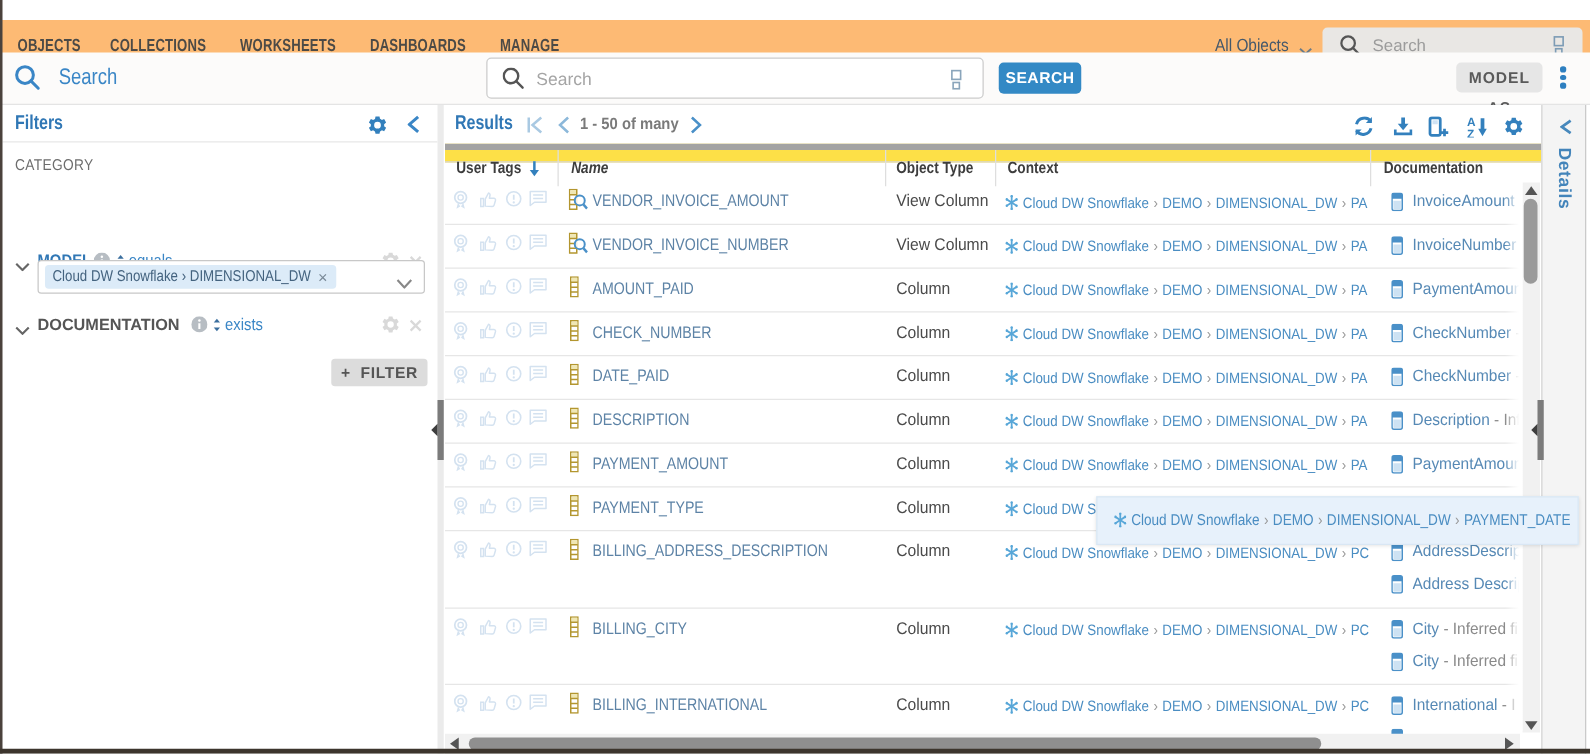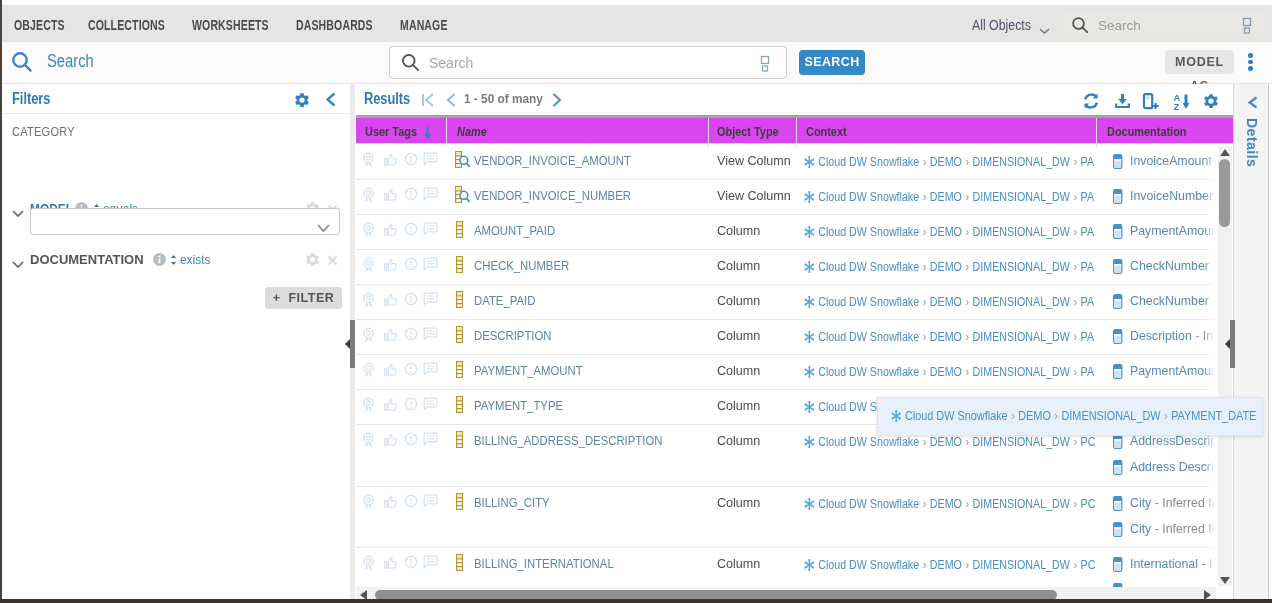--- a/index.html
+++ b/index.html
@@ -1,18 +1,18 @@
 <!DOCTYPE html>
 <html><head><meta charset="utf-8"><style>
 * { margin:0; padding:0; box-sizing:border-box; }
 html,body { width:1272px; height:603px; overflow:hidden; background:#fff;
   font-family:"Liberation Sans", sans-serif; position:relative; }
 #edge { position:absolute; left:0; top:0; width:2px; height:603px; background:#4a423c; z-index:50; }
 
-#nav { position:absolute; left:0; top:5px; width:1272px; height:41px; background:#e5e5e5; border-bottom:1px solid #ddd8d2; }
+#nav { position:absolute; left:0; top:16px; width:1272px; height:41px; background:#fdba74; border-bottom:1px solid #ddd8d2; }
 #nav .mi { position:absolute; top:12px; font-size:14px; font-weight:bold; color:#4c4a46; letter-spacing:0.2px; transform-origin:0 50%; transform:scaleX(0.75); }
 #allobj { position:absolute; left:972px; top:12px; font-size:14px; color:#44586b; transform-origin:0 50%; transform:scaleX(0.88); }
 #gsearch { position:absolute; left:1058px; top:6px; width:208px; height:28px; background:#e9e7e4; border-radius:4px; }
 #gsearch .ph { position:absolute; left:40px; top:7px; font-size:13.5px; color:#9b9b9b; }
 
 #hdr2 { position:absolute; left:0; top:42px; width:1272px; height:42px; background:#fcfbfa; border-bottom:1px solid #e4e4e4; }
 #htitle { position:absolute; left:47px; top:9px; font-size:18px; color:#3a86c6; transform-origin:0 50%; transform:scaleX(0.82); }
 #sinput { position:absolute; left:389px; top:4px; width:398px; height:33px; background:#fff; border:1px solid #ccc; border-radius:4px; }
 #sinput .ph { position:absolute; left:39px; top:8px; font-size:14px; color:#a5a5a5; }
 #sbtn { position:absolute; left:799px; top:8px; width:66px; height:25px; background:#3389c5; border-radius:4px;
@@ -39,21 +39,21 @@
 .frow b.gray { color:#555; font-weight:bold; }
 .frow .op { color:#3a86c6; display:inline-block; transform-origin:0 50%; transform:scaleX(0.88); }
 #fbtn { position:absolute; left:263px; top:203px; width:77px; height:22px; background:#dcdcdc; border-radius:3px;
   color:#555; font-size:12.5px; font-weight:bold; text-align:center; line-height:22px; letter-spacing:0.5px; }
 
 #results { position:absolute; left:356px; top:84px; width:877px; height:519px; background:#fff; }
 #rtitle { position:absolute; left:8px; top:6px; font-size:16px; font-weight:bold; color:#3077b5; transform-origin:0 50%; transform:scaleX(0.8); }
 #pag { position:absolute; }
 #pagtxt { position:absolute; left:108px; top:7px; font-size:13px; font-weight:bold; color:#7a7a7a; transform-origin:0 50%; transform:scaleX(0.91); }
 #ricons span { position:absolute; top:9px; }
-#thead { position:absolute; left:0; top:31px; width:877px; height:29px; background:#d946ef; border-top:3px solid #a3a3a3; border-bottom:1px solid #d6d6d6; }
+#thead { position:absolute; left:0; top:31px; width:877px; height:15px; background:#fde047; border-top:5px solid #a3a3a3; border-bottom:1px solid #d6d6d6; }
 #thead .hc { position:absolute; top:6px; font-size:13px; font-weight:bold; color:#3d3d3d; transform-origin:0 50%; transform:scaleX(0.84); }
 #thead .vsep { position:absolute; top:0; width:1px; height:29px; background:#dedede; }
 .row { position:absolute; left:0; width:860px; border-bottom:1px solid #e6e6e6; overflow:hidden; }
 .row .ut { position:absolute; top:7px; }
 .row .ci { position:absolute; top:6px; }
 .row .nm { position:absolute; top:8px; font-size:13.5px; color:#5d83a6; white-space:nowrap; transform-origin:0 50%; transform:scaleX(0.84); }
 .row .ot { position:absolute; top:8px; font-size:13.5px; color:#4a4a4a; transform-origin:0 50%; transform:scaleX(0.93); }
 .row .ctx { position:absolute; top:9px; width:327px; font-size:12px; white-space:nowrap; overflow:hidden; transform-origin:0 50%; transform:scaleX(0.89); }
 .row .ctx .flk { position:relative; top:2px; margin-right:4px; }
 .row .ctx .sep { color:#999; margin:0 4px; }
@@ -159,20 +159,21 @@
     <span style="position:absolute;left:293px;top:0"><svg width="15" height="15" viewBox="0 0 15 15" style="">
           <g transform="scale(0.9375)">
             <path fill-rule="evenodd" fill="#d9d9d9" d="M9.6 1.2H6.4L6 3.1a5.3 5.3 0 0 0-1.5.9L2.7 3.2 1.1 6l1.6 1.3a5.6 5.6 0 0 0 0 1.6L1.1 10.2l1.6 2.8 1.8-.8c.5.4 1 .7 1.5.9l.4 1.9h3.2l.4-1.9c.5-.2 1-.5 1.5-.9l1.8.8 1.6-2.8-1.6-1.3a5.6 5.6 0 0 0 0-1.6L14.9 6l-1.6-2.8-1.8.7a5.3 5.3 0 0 0-1.5-.9zM8 5.4a2.7 2.7 0 1 1 0 5.4 2.7 2.7 0 0 1 0-5.4z"></path>
           </g>
         </svg></span>
     <span style="position:absolute;left:315px;top:2px"><svg width="11" height="11" viewBox="0 0 11 11" style="">
           <path d="M1.5 1.5L9.5 9.5M9.5 1.5L1.5 9.5" stroke="#d9d9d9" stroke-width="1.8"></path>
         </svg></span>
   </div>
   <div class="selbox" style="top:124px">
+    <div class="chip"><span class="ct">Cloud DW Snowflake › DIMENSIONAL_DW</span><span style="position:absolute;right:7px;top:0;color:#7a8a98;font-size:13px">×</span></div>
     <span class="cv"><svg width="13" height="8" viewBox="0 0 13 8" style="">
           <path d="M1 1l5.5 6 5.5-6" fill="none" stroke="#888" stroke-width="1.7"></path>
         </svg></span>
   </div>
   <div class="frow" style="top:168px;width:340px;height:18px">
     <span style="position:absolute;left:0;top:4px"><svg width="12" height="7" viewBox="0 0 12 7" style="">
           <path d="M1 1l5.0 5 5.0-5" fill="none" stroke="#666" stroke-width="1.7"></path>
         </svg></span>
     <b class="gray" style="position:absolute;left:18px;top:0;font-size:13px">DOCUMENTATION</b>
     <span style="position:absolute;left:141px;top:1px"><svg width="13" height="13" viewBox="0 0 13 13" style="">

